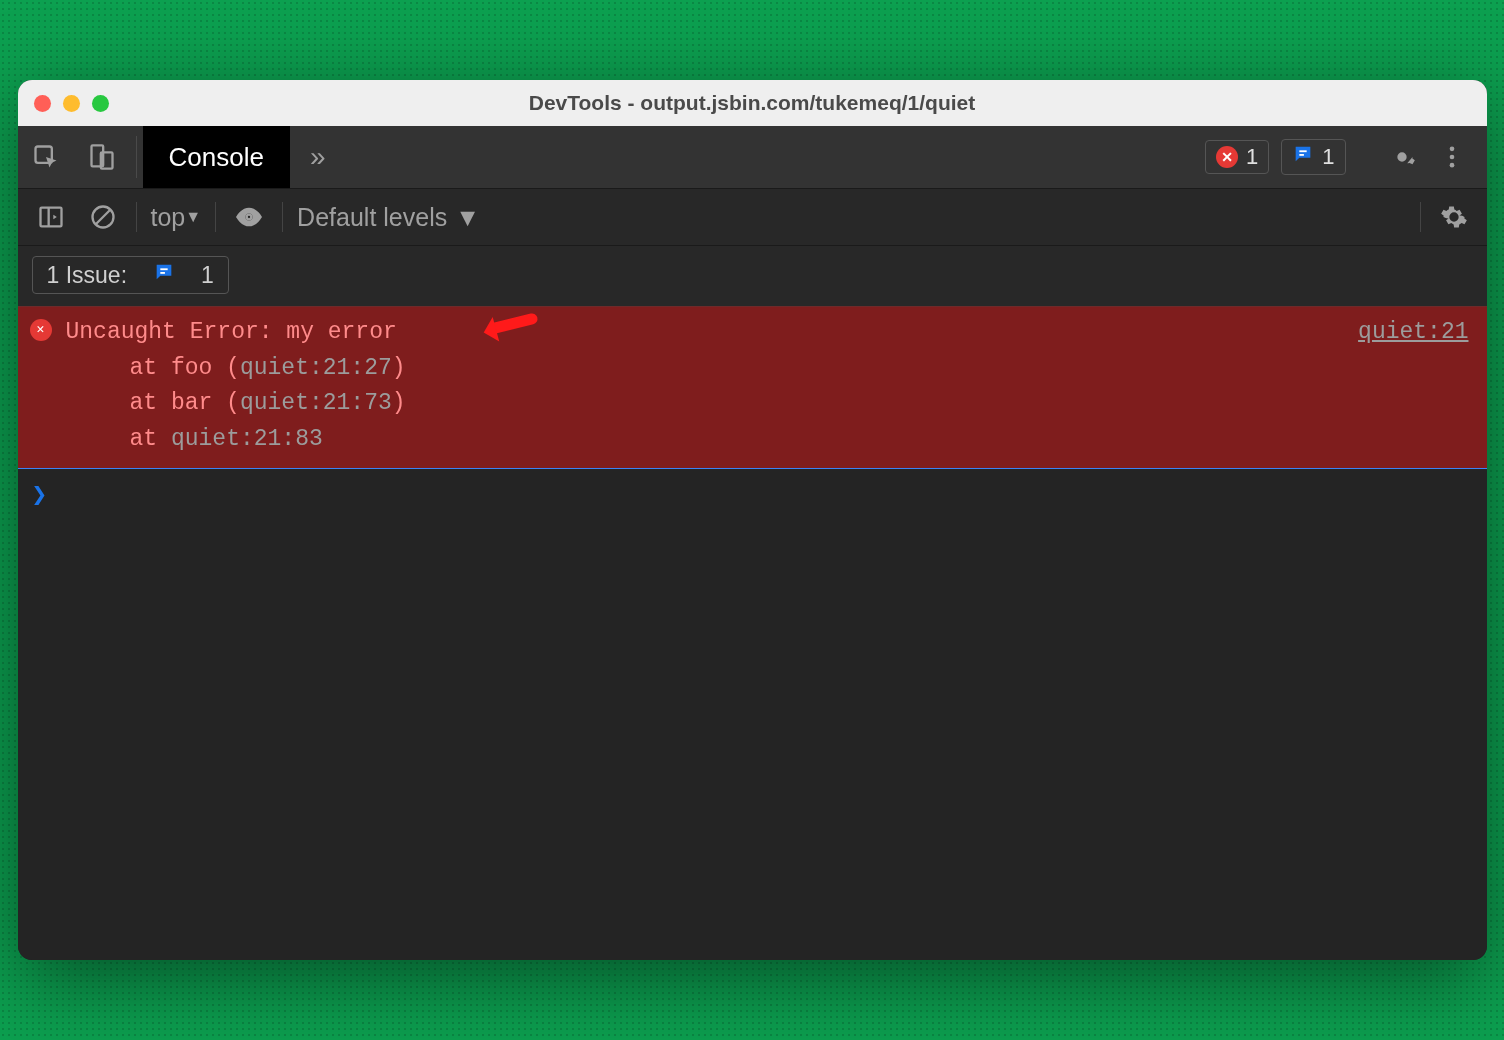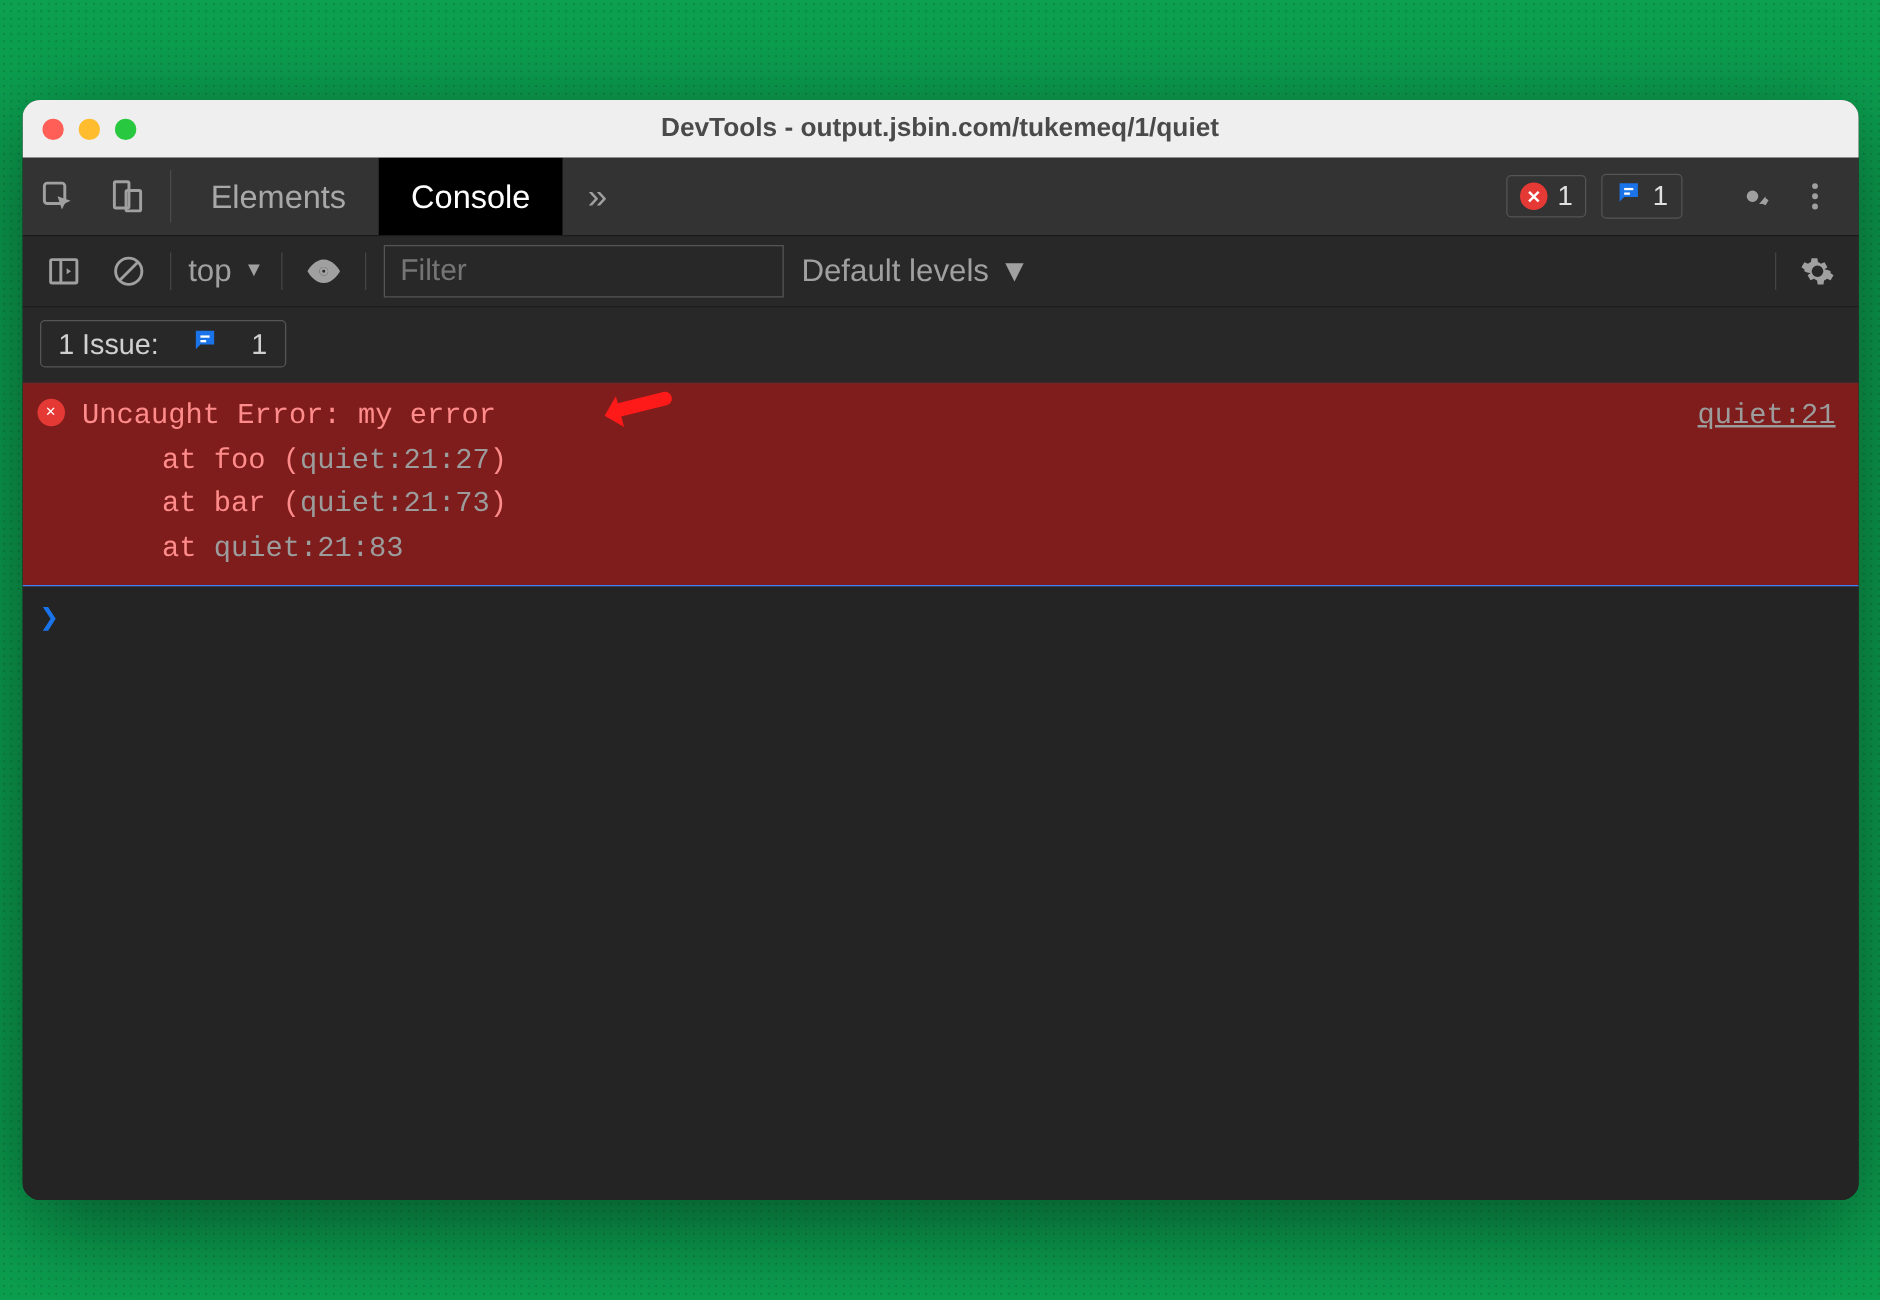--- a/index.html
+++ b/index.html
@@ -119,21 +119,21 @@
     display: flex;
     align-items: center;
     gap: 14px;
     padding: 0 14px;
     color: #a0a0a0;
     font-size: 24px;
   }
   .sb-btn { display: flex; align-items: center; justify-content: center; width: 38px; cursor: pointer; }
   .sb-btn svg { width: 28px; height: 28px; fill: none; stroke: #a0a0a0; stroke-width: 2; }
   .sb-sep { width: 1px; height: 30px; background: #444; }
-  .context-sel { display: flex; align-items: center; gap: 10px; cursor: pointer; font-size: 25px; }
+  .context-sel { display: flex; align-items: center; gap: 0; cursor: pointer; font-size: 25px; }
   .context-sel .tri { font-size: 16px; }
   .filter-box {
     border: 1px solid #555;
     background: transparent;
     color: #999;
     font-size: 24px;
     padding: 6px 12px;
     width: 320px;
     outline: none;
   }
@@ -226,23 +226,20 @@
           </svg>
     </div>
     <div class="tb-iconbtn">
       <svg viewBox="0 0 24 24">
             <rect x="3" y="2" width="10" height="18" rx="1"></rect>
             <rect x="11" y="8" width="10" height="14" rx="1"></rect>
           </svg>
     </div>
     <div class="tb-sep"></div>
 
-    <div class="tab">
-      <span>Elements</span>
-    </div>
     <div class="tab active">
       <span>Console</span>
     </div>
     <div class="tb-more">
       <span>»</span>
     </div>
 
     <div class="tb-right">
       <div class="badge">
         <span class="badge-icon bi-error"></span>
@@ -294,21 +291,20 @@
       <span class="tri">▼</span>
     </div>
     <div class="sb-sep"></div>
     <div class="sb-btn">
       <svg class="live-btn" viewBox="0 0 24 24">
             <path fill="#a0a0a0" d="M12 5C6 5 2 12 2 12s4 7 10 7 10-7 10-7S18 5 12 5zm0 11a4 4 0 110-8 4 4 0 010 8z"></path>
             <circle cx="12" cy="12" r="2" fill="#282828"></circle>
           </svg>
     </div>
     <div class="sb-sep"></div>
-    <input class="filter-box" placeholder="Filter" style="">
     <div class="levels-sel">
       <span>Default levels</span>
       <span class="tri">▼</span>
     </div>
     <div class="sb-sep sb-gear"></div>
     <div class="gear-btn">
       <svg viewBox="0 0 24 24">
             <path fill="#a0a0a0" d="M12 8a4 4 0 100 8 4 4 0 000-8zm9 4a7 7 0 01-.1 1.2l2.1 1.6-2 3.4-2.5-1a7 7 0 01-2 1.2l-.4 2.6h-4l-.4-2.6a7 7 0 01-2-1.2l-2.5 1-2-3.4 2.1-1.6A7 7 0 013 12a7 7 0 01.1-1.2L1 9.2l2-3.4 2.5 1a7 7 0 012-1.2L7.9 3h4l.4 2.6a7 7 0 012 1.2l2.5-1 2 3.4-2.1 1.6A7 7 0 0121 12z"></path>
           </svg>
     </div>

